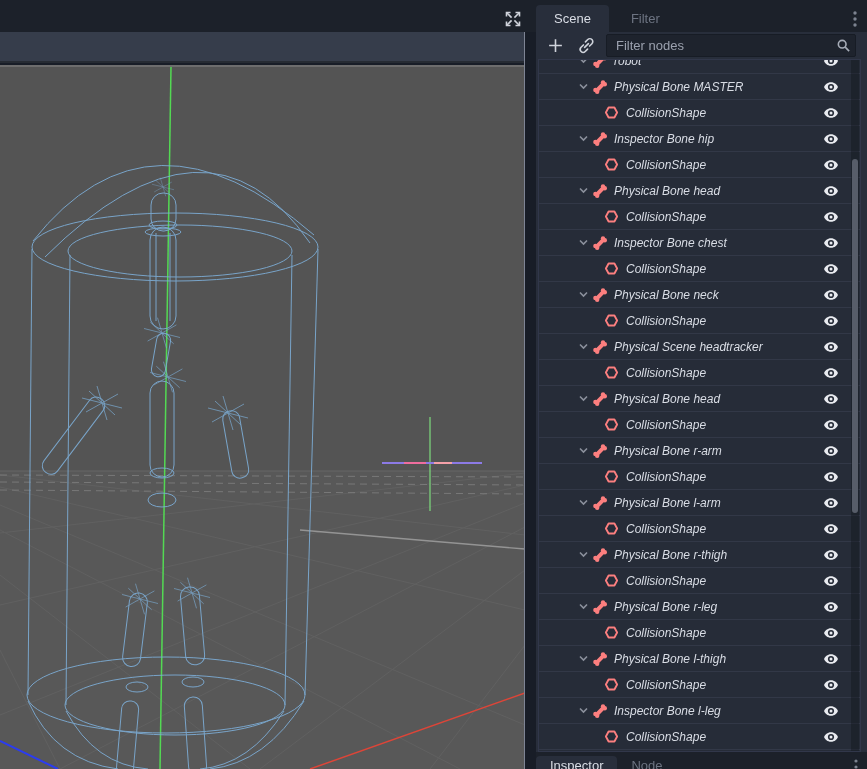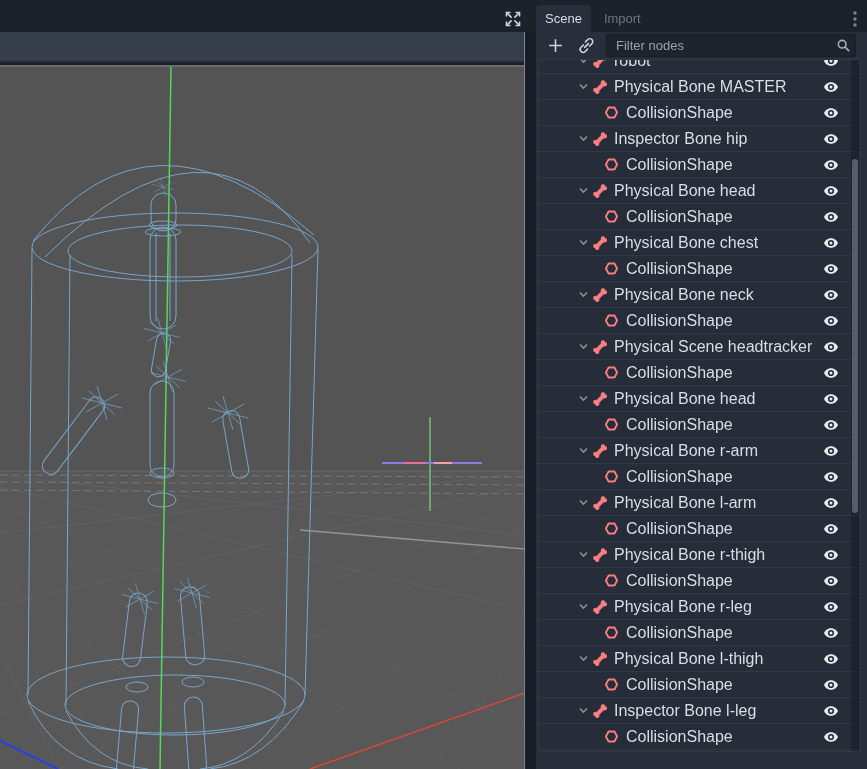--- a/index.html
+++ b/index.html
@@ -14,40 +14,40 @@
   .vp-expand{position:absolute;left:503px;top:9px;width:20px;height:20px;cursor:pointer;}
 
   
   .vp-toolbar-strip{position:absolute;left:0;top:32px;width:524px;height:31px;background:var(--slate-strip);border-bottom:2px solid #262b33;}
   .vp-canvas-wrap{position:absolute;left:0;top:65px;width:525px;height:704px;background:var(--vp-sky);}
   .vp-right-border{position:absolute;left:524px;top:32px;width:1px;height:737px;background:#7e8494;}
 
   
   .dock{position:absolute;left:536px;top:0;width:331px;height:769px;background:var(--panel);}
   .dock-tabbar{position:absolute;left:0;top:0;width:331px;height:32px;background:var(--bg-darkest);display:flex;align-items:flex-end;}
-  .dock-tab{height:27px;padding:0 9px;display:flex;align-items:center;font-size:13px;color:var(--text-dim);border-radius:4px 4px 0 0;cursor:pointer;}
+  .dock-tab{height:27px;padding:0 18px;display:flex;align-items:center;font-size:13px;color:var(--text-dim);border-radius:4px 4px 0 0;cursor:pointer;}
   .dock-tab.active{background:var(--panel);color:var(--text);}
   .kebab{position:absolute;right:5px;top:9px;width:14px;height:20px;cursor:pointer;}
 
   .dock-toolbar{position:absolute;left:0;top:32px;width:331px;height:27px;display:flex;align-items:center;}
   .tool-btn{width:24px;height:24px;display:flex;align-items:center;justify-content:center;cursor:pointer;border-radius:3px;}
   .tool-btn.plus{margin-left:7px;}
   .tool-btn.link{margin-left:7px;}
   .filter-wrap{position:relative;margin-left:8px;flex:1;margin-right:11px;height:23px;}
   .filter-input{width:100%;height:23px;background:var(--input-bg);border:1px solid #171c25;border-radius:2px;color:var(--text);font-size:13px;padding:0 26px 0 9px;outline:none;font-family:"Liberation Sans",sans-serif;}
   .filter-input::placeholder{color:#9ba1ae;}
   .search-ic{position:absolute;right:5px;top:4px;width:15px;height:15px;pointer-events:none;}
 
   .tree{position:absolute;left:2px;top:59px;width:323px;height:693px;background:var(--tree-bg);border:1px solid #31374a;overflow:hidden;}
   .tree-inner{margin-top:-12px;}
   .tree-row{height:26px;display:flex;align-items:center;padding-left:39px;position:relative;border-bottom:1px solid rgba(125,135,160,.14);cursor:pointer;}
   .tree-row.shape{padding-left:65px;text-align:center;}
   .tr-chevron{width:11px;height:11px;margin-right:3px;flex:0 0 auto;}
   .tr-icon{width:16px;height:16px;margin-right:6px;flex:0 0 auto;}
-  .tr-label{font-size:16px;color:var(--text);white-space:nowrap;}
+  .tr-label{font-size:12px;color:var(--text);white-space:nowrap;font-style:italic;}
   .tr-eye{position:absolute;right:21px;top:5px;width:16px;height:16px;cursor:pointer;}
 
   .scrollbar{position:absolute;right:1px;top:0;width:8px;height:100%;background:rgba(20,24,32,.45);}
   .scroll-thumb{position:absolute;left:1px;top:99px;width:6px;height:354px;background:var(--scroll-thumb);border-radius:3px;cursor:grab;}
 
   .bottom-bar{position:absolute;left:0;top:752px;width:331px;height:17px;background:var(--bg-darkest);display:flex;}
   .bottom-tab{margin-top:4px;height:20px;padding:2px 14px;font-size:13px;color:var(--text-dim);border-radius:4px 4px 0 0;cursor:pointer;}
   .bottom-tab.active{background:var(--panel);color:var(--text);}
   .bottom-kebab{position:absolute;right:6px;top:6px;width:10px;height:12px;cursor:pointer;}
 
@@ -175,21 +175,21 @@
 </div>
 <div class="vp-right-border"></div>
 
 <div class="dock">
 
   <div class="dock-tabbar">
     <div class="dock-tab active">
       <span>Scene</span>
     </div>
     <div class="dock-tab" style="margin-left:4px">
-      <span>Import</span>
+      <span>Filter</span>
     </div>
     <div class="kebab">
       <svg viewBox="0 0 14 20" width="14" height="20" fill="#7d8390">
         <circle cx="7" cy="4" r="1.7"></circle>
           <circle cx="7" cy="10" r="1.7"></circle>
           <circle cx="7" cy="16" r="1.7"></circle>
       </svg>
     </div>
   </div>
 
@@ -366,21 +366,21 @@
           </span>
           <span class="tr-icon">
             <svg viewBox="0 0 16 16" width="16" height="16" fill="var(--bone-pink)">
               <circle cx="11" cy="3.4" r="2.2"></circle>
               <circle cx="12.8" cy="5.2" r="2.2"></circle>
               <circle cx="3.4" cy="11" r="2.2"></circle>
               <circle cx="5.2" cy="12.8" r="2.2"></circle>
               <rect x="6.1" y="3.4" width="4" height="9.4" rx="1.6" transform="rotate(45 8.1 8.1)"></rect>
             </svg>
           </span>
-          <span class="tr-label">Physical Bone chest</span>
+          <span class="tr-label">Inspector Bone chest</span>
           <span class="tr-eye">
             <svg viewBox="0 0 16 16" width="16" height="16">
               <path d="M8 3.2 C11.6 3.2 14.1 5.7 15 8 C14.1 10.3 11.6 12.8 8 12.8 C4.4 12.8 1.9 10.3 1 8 C1.9 5.7 4.4 3.2 8 3.2 Z" fill="var(--eye-white)"></path>
               <circle cx="8" cy="8" r="3.1" fill="var(--tree-bg)"></circle>
               <circle cx="8" cy="8" r="1.5" fill="var(--eye-white)"></circle>
             </svg>
           </span>
         </div>
         <div class="tree-row shape">
           <span class="tr-icon">
@@ -747,13 +747,27 @@
               <circle cx="8" cy="8" r="1.5" fill="var(--eye-white)"></circle>
             </svg>
           </span>
         </div>
       </div>
     <div class="scrollbar">
       <div class="scroll-thumb"></div>
     </div>
   </div>
 
+  <div class="bottom-bar">
+    <div class="bottom-tab active">
+      <span>Inspector</span>
+    </div>
+    <div class="bottom-tab">
+      <span>Node</span>
+    </div>
+    <div class="bottom-kebab">
+      <svg viewBox="0 0 10 12" width="10" height="12" fill="#7d8390">
+        <circle cx="5" cy="3" r="1.6"></circle>
+          <circle cx="5" cy="9" r="1.6"></circle>
+      </svg>
+    </div>
+  </div>
 </div>
 
 </body></html>

